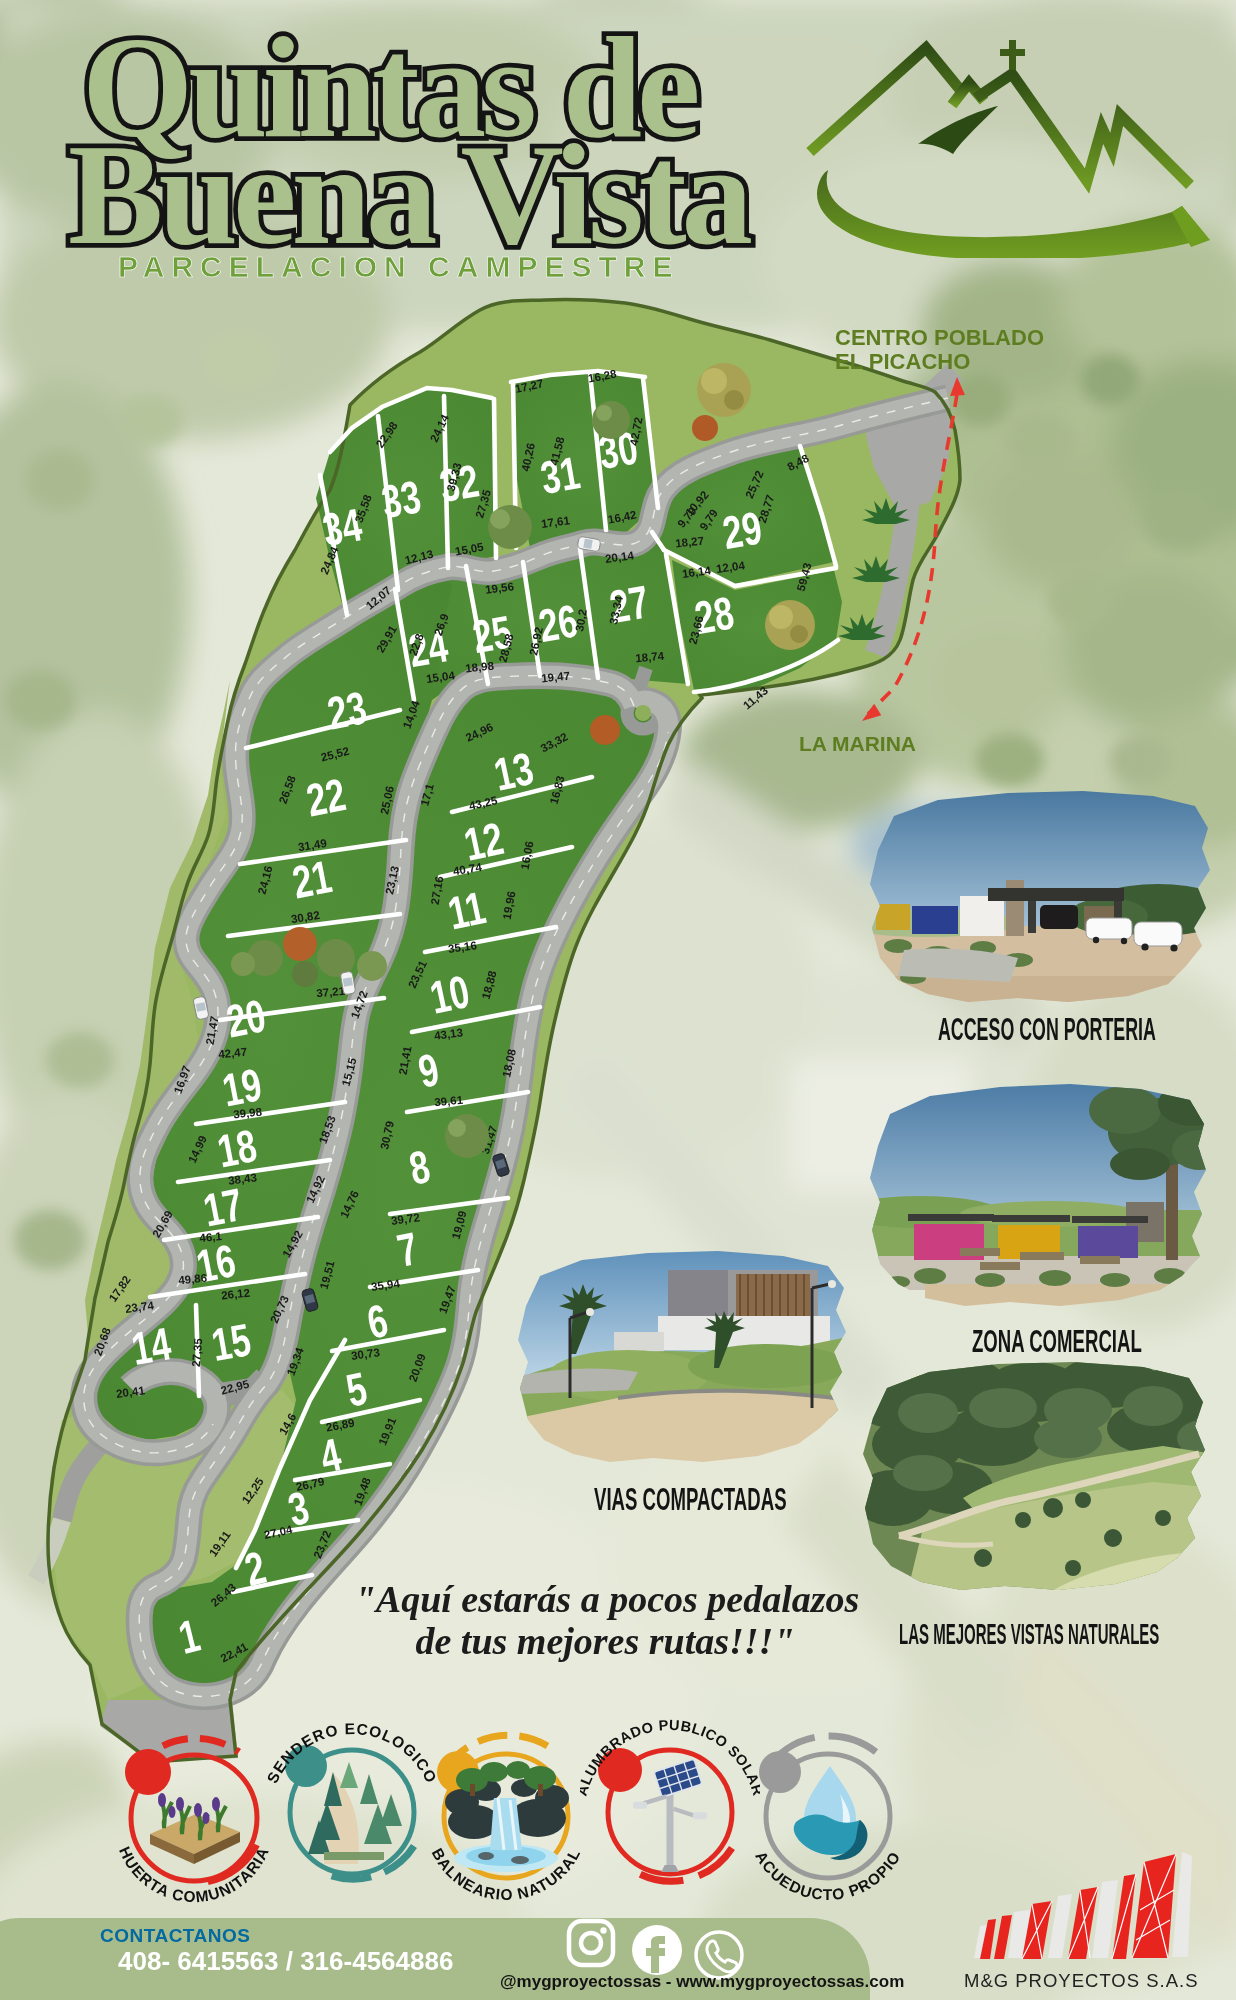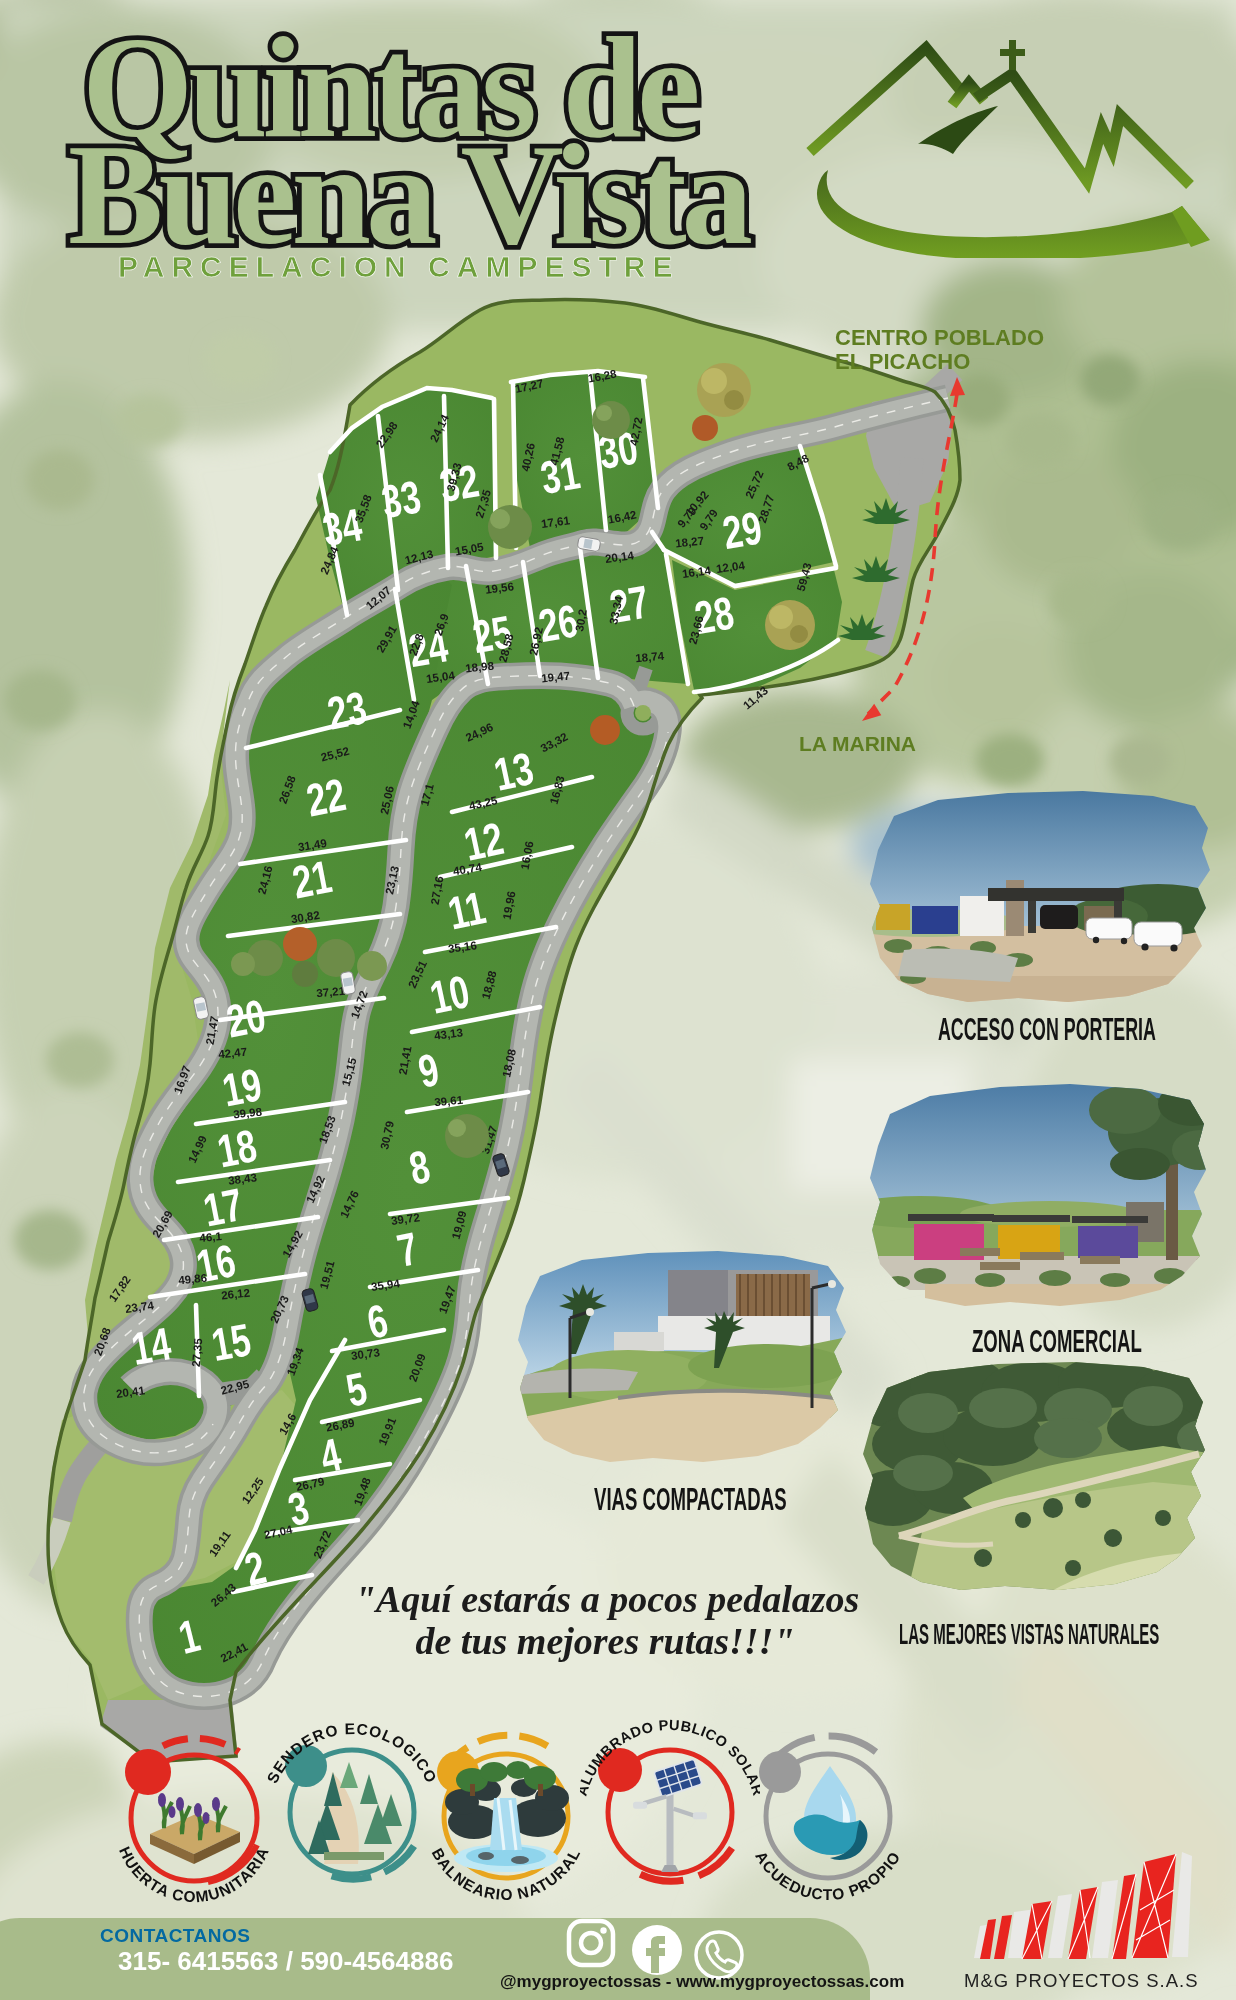--- a/index.html
+++ b/index.html
@@ -859,21 +859,21 @@
 <path d="M-34,10 C-24,2 -10,0 0,6 C12,12 20,12 30,8 C36,22 28,38 12,42 C-6,46 -26,38 -34,24 C-37,19 -37,14 -34,10 Z" fill="#2a9ab4"></path>
 <path d="M30,8 C40,16 40,30 30,40 C22,48 8,50 0,46 C14,44 24,36 26,26 C27,20 28,12 30,8 Z" fill="#135f74"></path>
 </g>
 <text font-family="Liberation Sans" font-weight="bold" font-size="15.5" fill="#111" letter-spacing="1"><textPath href="#arcb5" startOffset="50%" text-anchor="middle">ACUEDUCTO PROPIO</textPath></text>
 </svg>
 
 <div class="abs" style="left:-40px;top:1918px;width:910px;height:120px;background:#a8bb8a;border-radius:60px 60px 0 0"></div>
 
 <div class="abs cap" style="left:100px;top:1925px;font-size:19px;color:#0369a1;letter-spacing:0.5px">CONTACTANOS</div>
 
-<div class="abs cap" style="left:118px;top:1946px;font-size:26px;color:#fff">315- 6415563 / 590-4564886</div>
+<div class="abs cap" style="left:118px;top:1946px;font-size:26px;color:#fff">408- 6415563 / 316-4564886</div>
 
 <svg class="abs" style="left:566px;top:1918px" width="50" height="50" viewBox="0 0 50 50">
     <rect x="3" y="3" width="44" height="44" rx="13" fill="none" stroke="#fff" stroke-width="4.5"></rect>
     <circle cx="25" cy="25" r="10" fill="none" stroke="#fff" stroke-width="4.5"></circle>
     <circle cx="37.5" cy="12.5" r="3.2" fill="#fff"></circle>
   </svg>
 
 <svg class="abs" style="left:630px;top:1923px" width="54" height="54" viewBox="0 0 54 54">
     <circle cx="27" cy="27" r="25" fill="#fff"></circle>
     <path d="M30 15 h6 v8 h-6 v4 h6 v8 h-6 v17 h-8 V35 h-5 v-8 h5 v-6 c0 -4 3 -6 8 -6 Z" fill="#a8bb8a" transform="translate(-1,-2)"></path>

